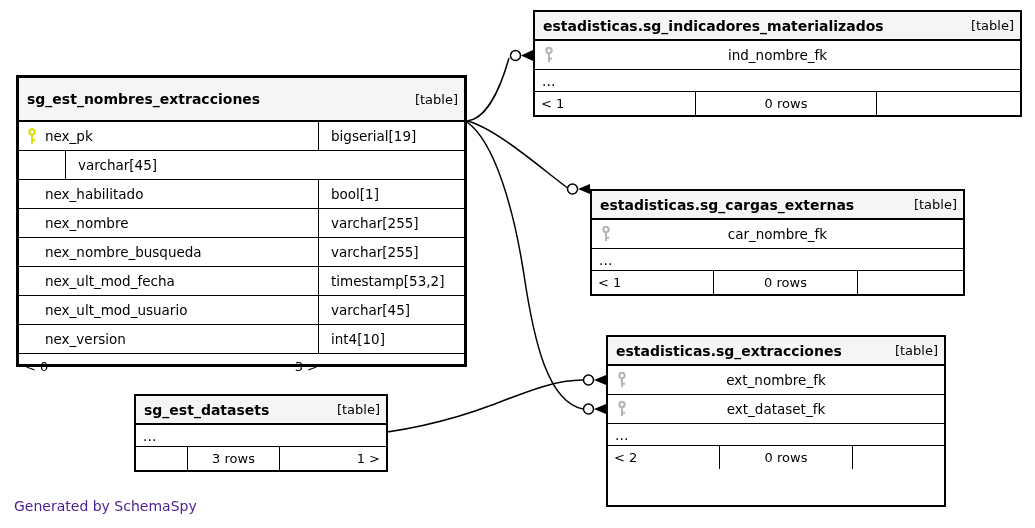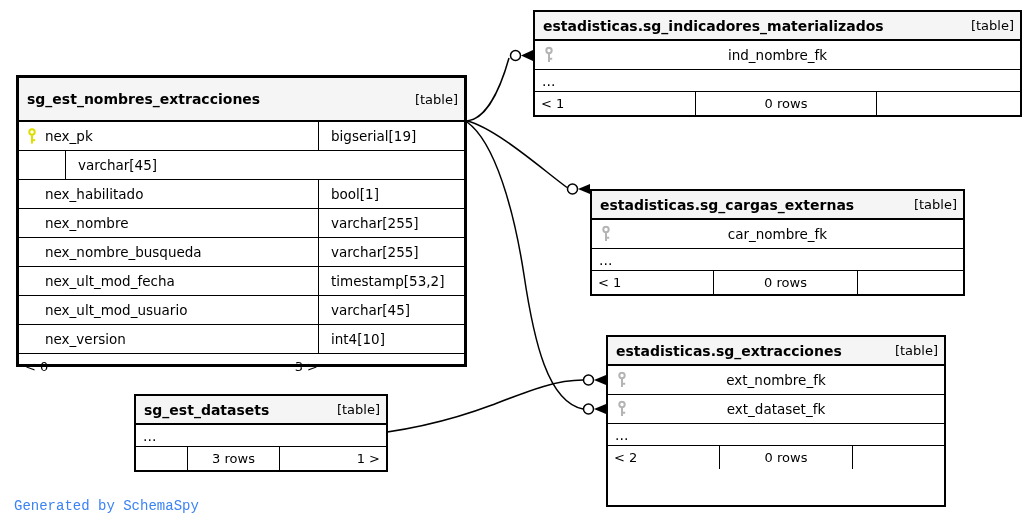--- a/index.html
+++ b/index.html
@@ -40,21 +40,21 @@
   .ellipsis{height:22px;box-sizing:border-box;border-bottom:1px solid var(--border,#000);
             display:flex;align-items:center;padding-left:7px;font-size:14px;}
 
   .foot{height:23px;display:grid;font-size:13px;}
   .tbl.main .foot{height:25px;}
   .foot span{height:100%;display:flex;align-items:center;box-sizing:border-box;overflow:hidden;}
   .f-left{padding-left:6px;justify-content:flex-start;}
   .f-center{justify-content:center;border-left:1px solid var(--border,#000);border-right:1px solid var(--border,#000);}
   .f-right{justify-content:flex-end;padding-right:6px;}
 
-  #note{position:absolute;left:14px;top:498px;font-size:14px;color:#3b82f6;font-family:Liberation Mono, monospace;}
+  #note{position:absolute;left:14px;top:498px;font-size:14px;color:#4c1d95;}
 </style>
 </head>
 <body>
 
 <div id="canvas">
 
   <svg id="rel-layer" width="1035" height="528">
     <g class="rel">
       <path d="M467,121 C486,119 500,90 509,58"></path>
       <circle cx="515.5" cy="55.5" r="5"></circle>

